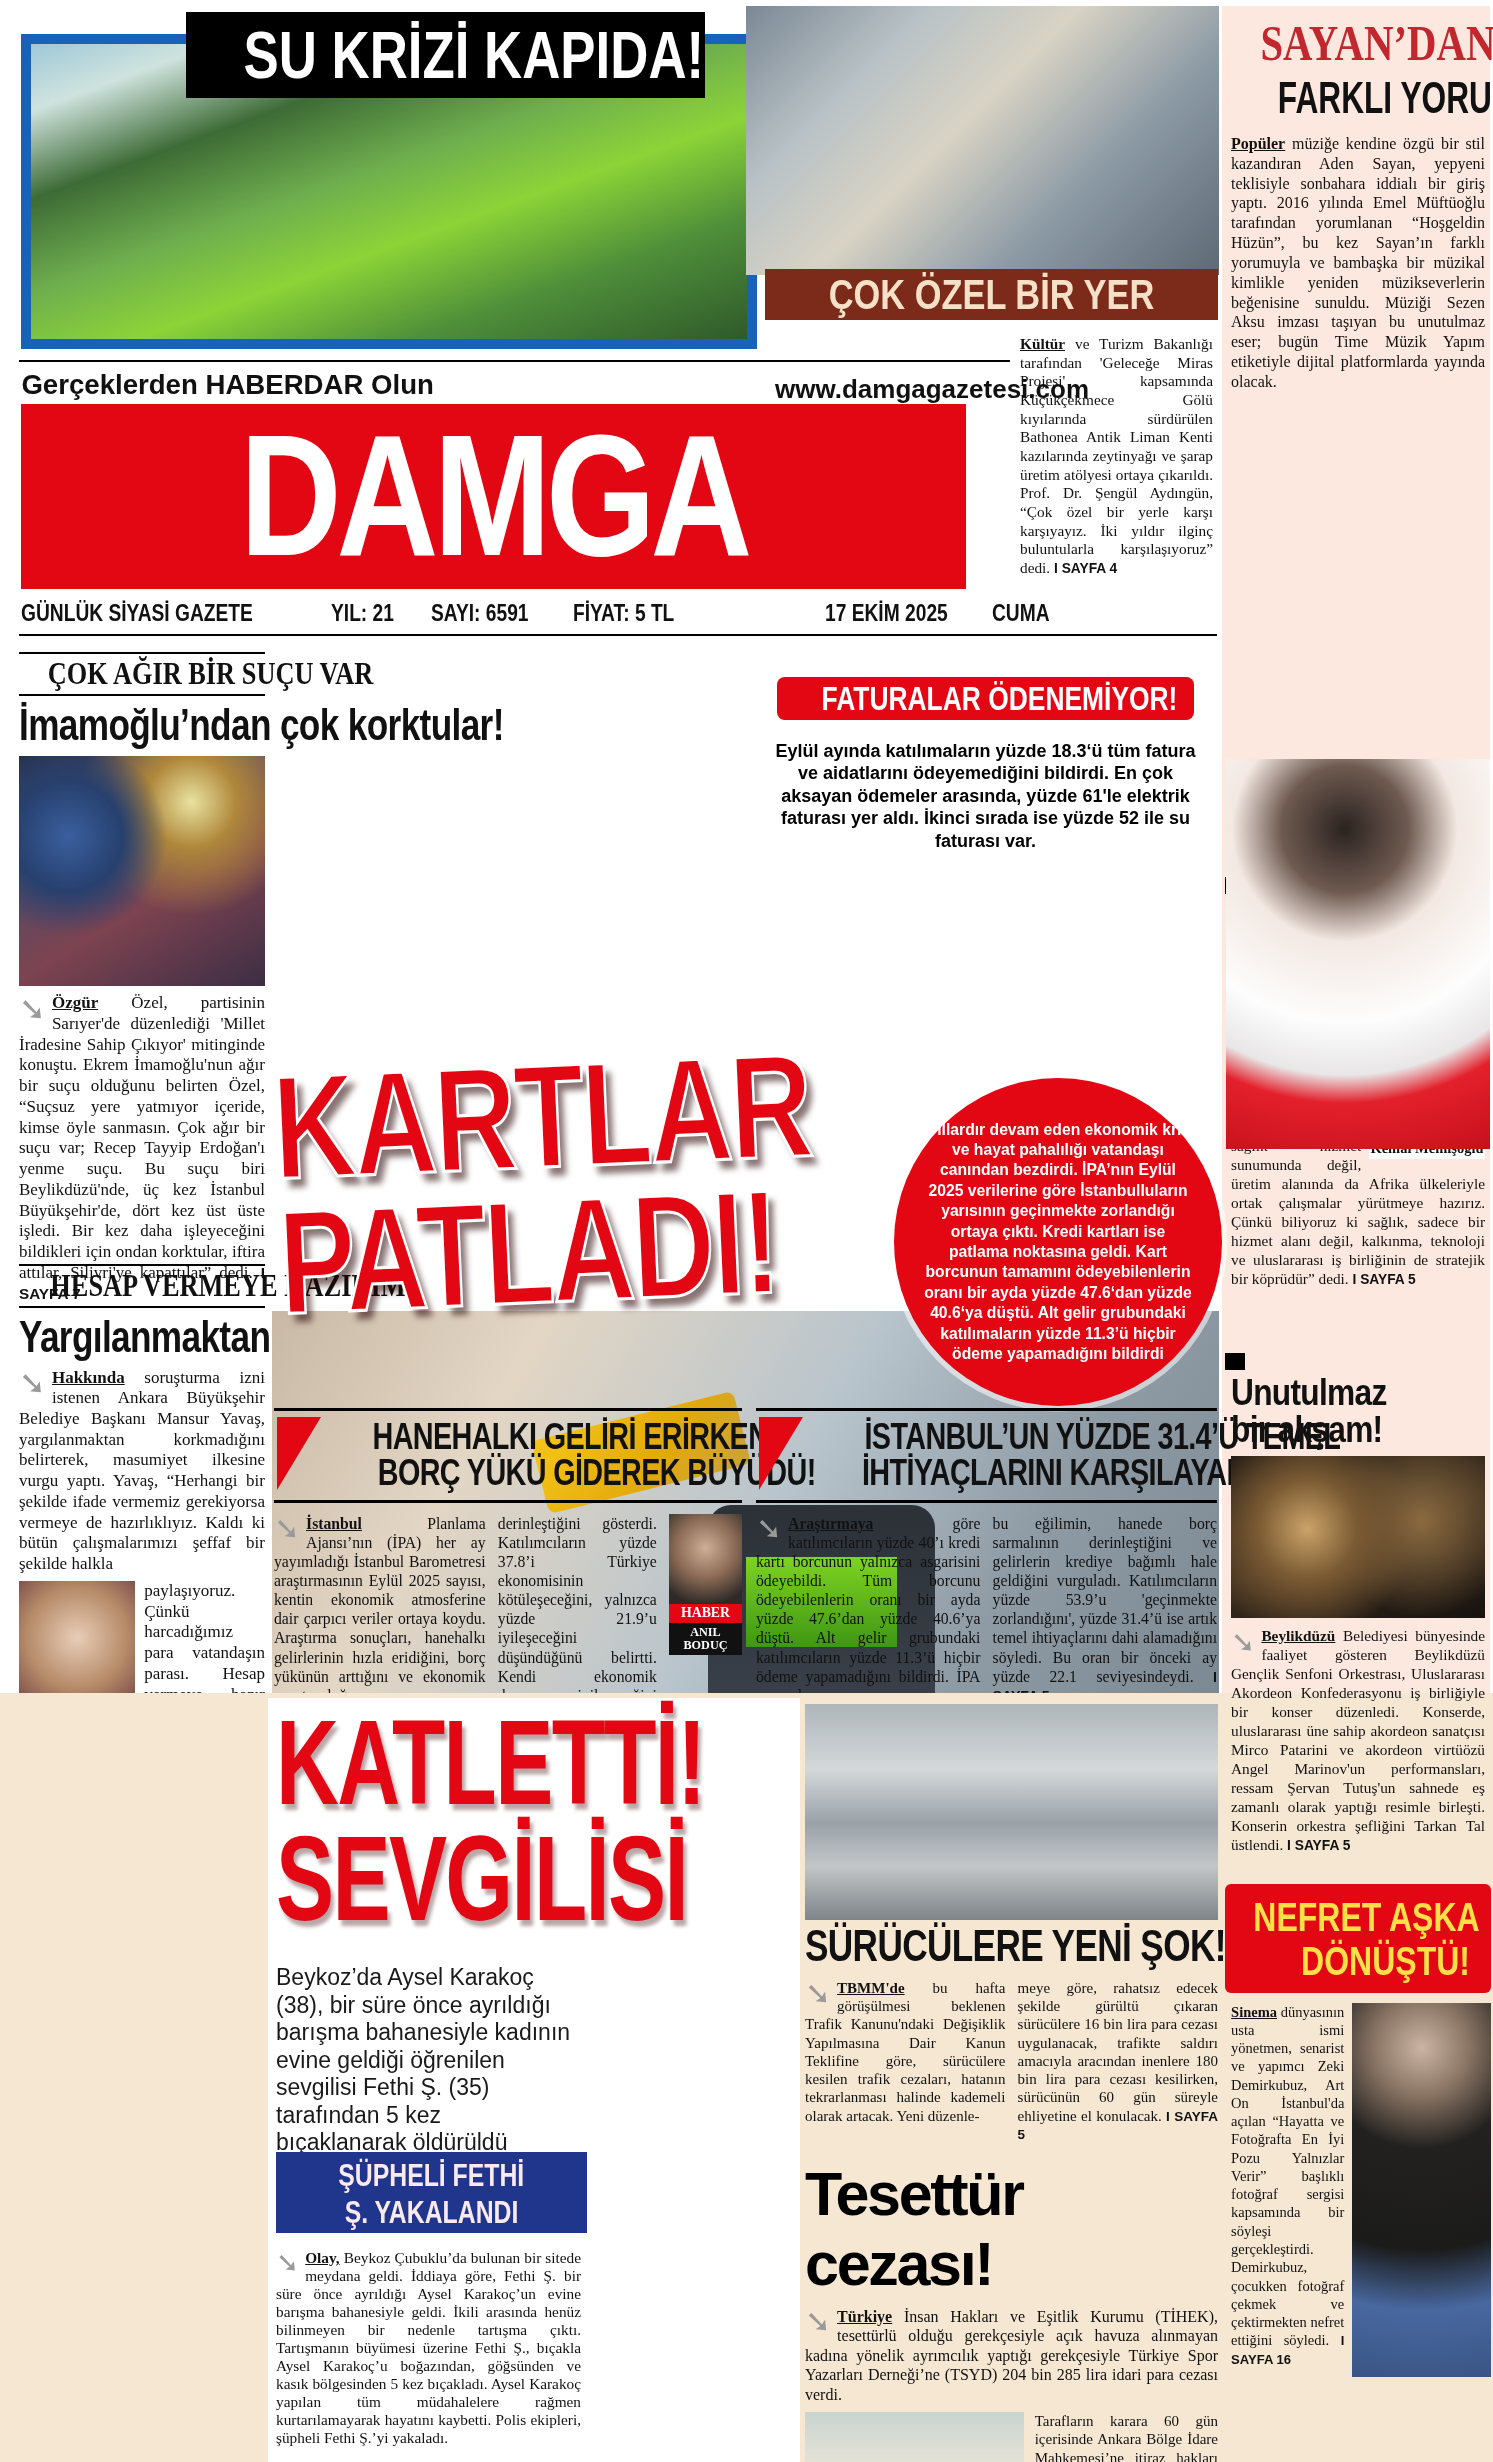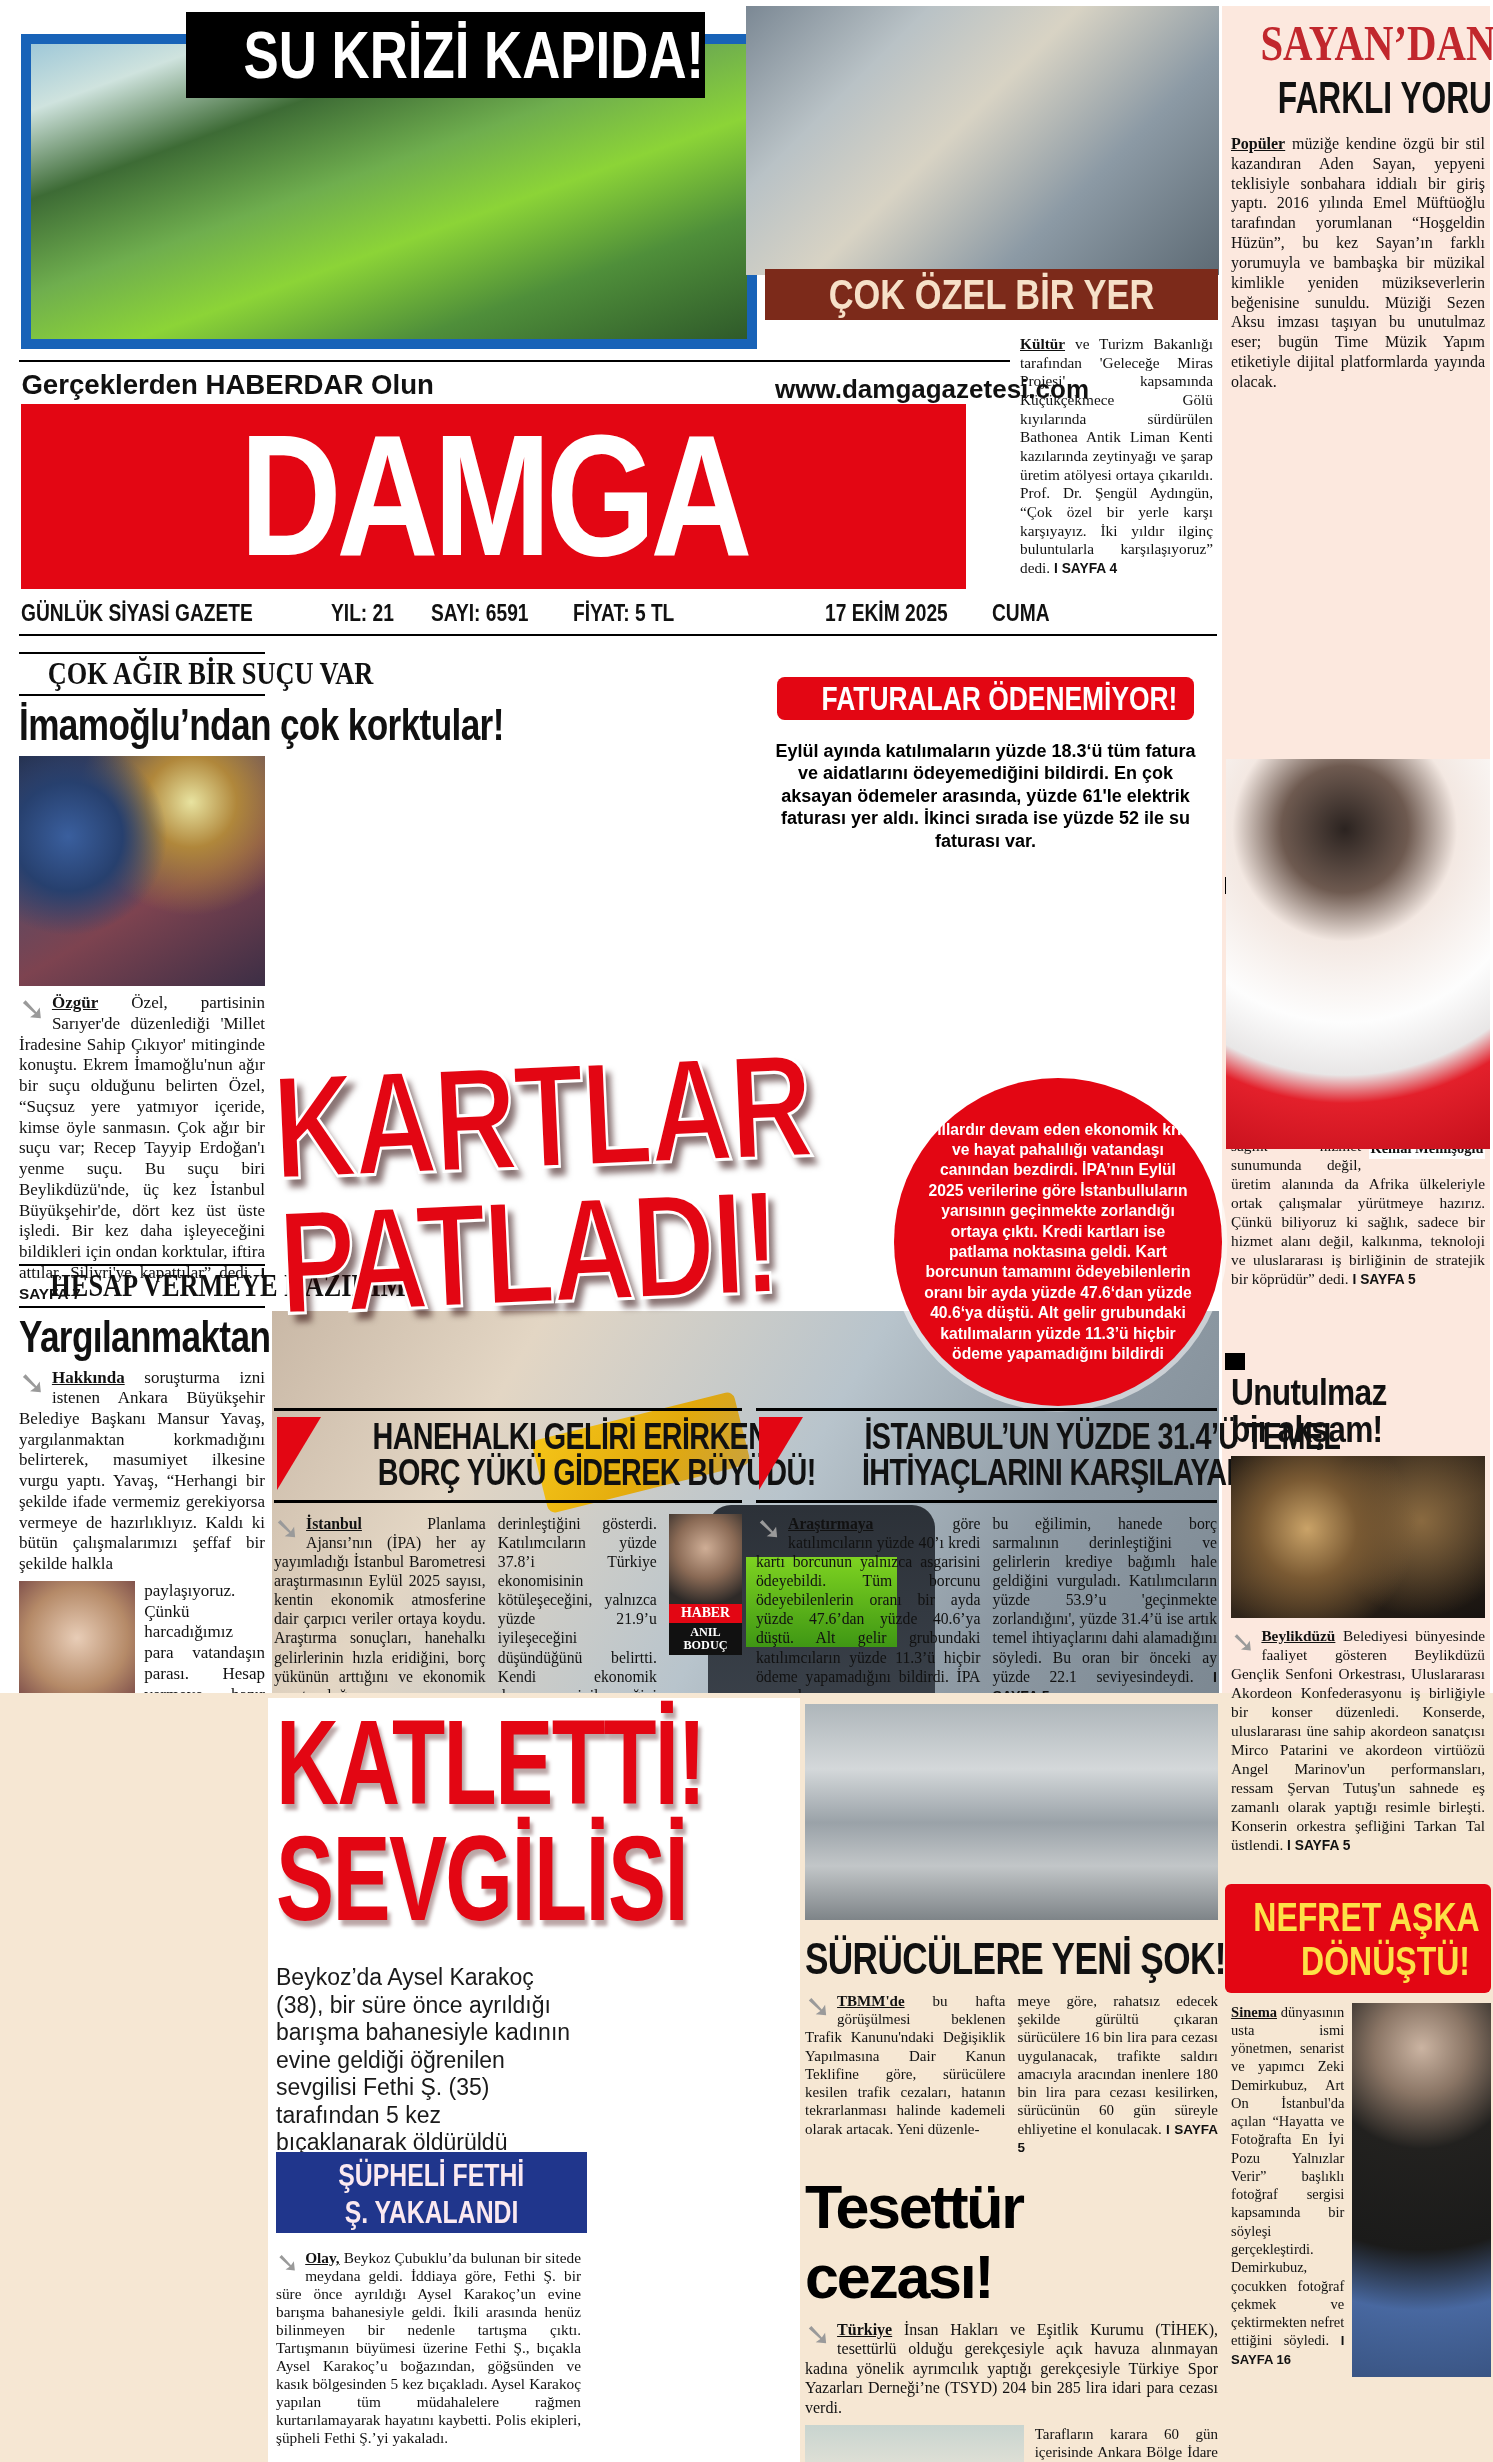--- a/index.html
+++ b/index.html
@@ -135,21 +135,21 @@
   #sev-deck{margin-top:27.6px;width:300px;font-size:23px;line-height:1.2;color:#1a1a1a;}
   #sev-box{position:absolute;left:0;top:448px;width:311px;height:81px;background:#20368c;
     color:#fbe9f0;text-align:center;font-weight:900;font-size:31px;line-height:1.18;padding-top:6.1px;
     box-sizing:border-box;}
   #sev-body{position:absolute;left:0;top:545px;width:305px;
     font-family:"Liberation Serif",serif;font-size:15.3px;line-height:1.18;text-align:justify;}
   #sev-body .arr{font-size:27.6px;color:#9a9a9a;}
   #surucu{left:805px;top:1704px;width:413px;}
   #cars-photo{width:413px;height:216px;
     background:linear-gradient(180deg,#aeb6ba 0%,#d4d8da 30%,#9aa2a8 55%,#c2c6c8 75%,#7e8488 100%);}
-  #surucu-head{margin-top:14px;font-weight:900;font-size:44px;letter-spacing:-0.8px;}
+  #surucu-head{margin-top:1px;font-weight:900;font-size:44px;letter-spacing:-0.8px;}
   #surucu .subbody{font-size:15px;margin-top:7.7px;}
   #tes-head{margin-top:15.3px;font-weight:900;font-size:61px;letter-spacing:-2.3px;color:#000;}
   #tes-body{margin-top:7.7px;font-family:"Liberation Serif",serif;font-size:16px;line-height:1.22;
     text-align:justify;}
   #tes-body .arr{font-size:31px;color:#9a9a9a;}
   #tes-row{display:flex;gap:10.7px;margin-top:7.7px;}
   #pool-photo{width:219px;height:193px;flex:none;
     background:linear-gradient(180deg,#c8d4cf 0%,#e7e4d8 28%,#49c2c4 55%,#2fb3b8 75%,#d8d2c2 100%);}
   #tes-side{font-family:"Liberation Serif",serif;font-size:15px;line-height:1.22;text-align:justify;}
   

